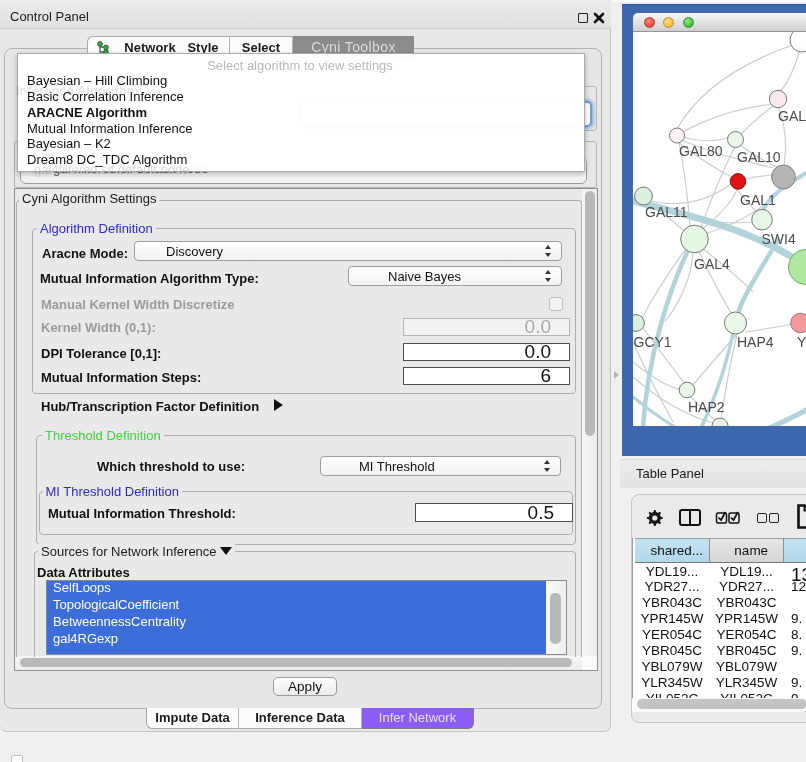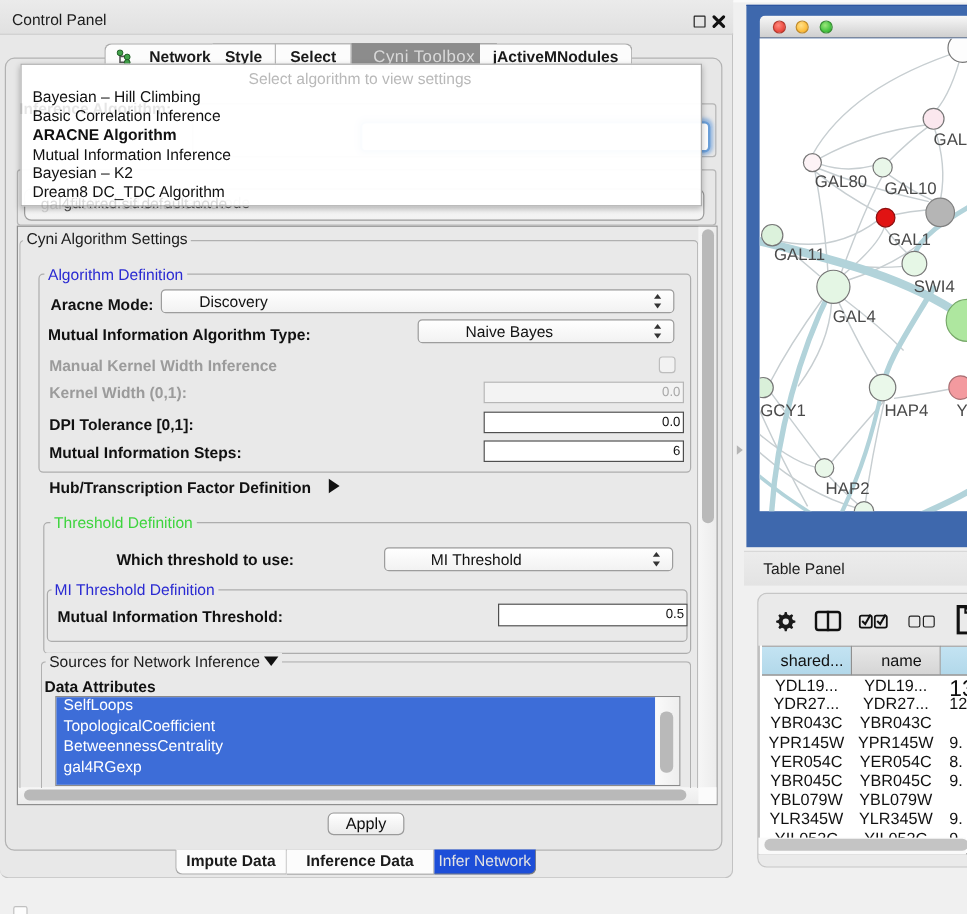--- a/index.html
+++ b/index.html
@@ -11,21 +11,21 @@
 .gray{color:#9b9b9b;}
 .grp{position:absolute;border:1px solid #adadad;border-radius:4px;}
 .gtitle{position:absolute;font-size:13px;background:#e9e9e9;padding:0 3px;white-space:nowrap;z-index:3;}
 .combo{position:absolute;border:1px solid #9d9d9d;border-radius:4px;
   background:linear-gradient(#ffffff,#f2f2f2);box-sizing:border-box;}
 .combo .ct{position:absolute;top:0;bottom:0;font-size:13px;color:#111;line-height:18px;white-space:nowrap;margin-left:18px;}
 .arrows{position:absolute;right:9px;top:50%;width:7px;height:12px;margin-top:-6px;}
 .arrows:before{content:"";position:absolute;left:0;top:0;border-left:3.5px solid transparent;border-right:3.5px solid transparent;border-bottom:4.5px solid #333;}
 .arrows:after{content:"";position:absolute;left:0;bottom:0;border-left:3.5px solid transparent;border-right:3.5px solid transparent;border-top:4.5px solid #333;}
 .fld{position:absolute;background:#fff;border:1px solid #4f4f4f;box-sizing:border-box;
-  font-size:11px;color:#111;text-align:right;padding-right:2px;}
+  font-size:19px;color:#111;text-align:right;padding-right:18px;}
 .fld.dis{border:1px solid #b6b6b6;background:#f3f3f3;color:#a8a8a8;}
 .tseg{position:absolute;top:0;bottom:0;box-sizing:border-box;border-right:1px solid #b6b6b6;
   font-size:13px;font-weight:bold;color:#1a1a1a;text-align:center;background:#fcfcfc;}
 .tseg span{display:block;margin-top:3px;}
 </style>
 </head>
 <body>
 
 <div class="abs" style="left:0;top:0;width:806px;height:2px;background:#fafafa;"></div>
 
@@ -56,23 +56,20 @@
   </div>
   <div class="tseg" style="left:90px;width:53px;border-top:1px solid #aaa;">
       <span>Style</span>
     </div>
   <div class="tseg" style="left:143px;width:63px;border-top:1px solid #aaa;">
       <span>Select</span>
     </div>
   <div class="tseg" style="left:206px;width:121px;border-top:1px solid #8a8a8a;background:#8c8c8c;color:#dadada;font-weight:normal;font-size:14px;letter-spacing:0.4px;border-right:none;">
       <span style="margin-top:2px;">Cyni Toolbox</span>
     </div>
-  <div class="tseg" style="left:313px;width:127px;border:1px solid #aaa;border-left:none;border-radius:0 6px 0 0;">
-      <span>jActiveMNodules</span>
-    </div>
 </div>
 
 <div class="abs" style="left:160px;top:86px;width:435px;height:43px;border:1px solid #b5b5b5;border-radius:3px;"></div>
 <div class="abs" style="left:300px;top:101px;width:288px;height:22px;border-radius:5px;background:#fff;
   border:2px solid #6b9fd8;box-shadow:0 0 3px 2px rgba(100,155,220,0.6);"></div>
 
 <div class="abs" style="left:14px;top:141px;width:581px;height:45px;border:1px solid #b5b5b5;border-radius:3px;"></div>
 <div class="combo" style="left:20px;top:157px;width:567px;height:27px;border-radius:6px;">
   <span class="ct" style="left:14px;line-height:22px;color:#555;">gal4filtered.sif default node</span>
 </div>
@@ -109,21 +106,21 @@
 <div class="lbl b" style="left:42px;top:246px;">Aracne Mode:</div>
 <div class="combo" style="left:134px;top:240.5px;width:428px;height:20px;">
   <span class="ct" style="left:13px;line-height:19px;">Discovery</span>
     <span class="arrows"></span>
 </div>
 <div class="lbl b" style="left:40px;top:271px;">Mutual Information Algorithm Type:</div>
 <div class="combo" style="left:348px;top:266px;width:214px;height:20px;">
   <span class="ct" style="left:21px;line-height:19px;">Naive Bayes</span>
     <span class="arrows"></span>
 </div>
-<div class="lbl b gray" style="left:41px;top:297px;">Manual Kernel Width Inference</div>
+<div class="lbl b gray" style="left:41px;top:297px;">Manual Kernel Width Discretize</div>
 <div class="abs" style="left:549px;top:297px;width:12px;height:12px;border:1px solid #bdbdbd;border-radius:3px;background:#f2f2f2;"></div>
 <div class="lbl b gray" style="left:41px;top:320px;">Kernel Width (0,1):</div>
 <div class="fld dis" style="left:403px;top:318px;width:167px;height:18px;line-height:16px;">0.0</div>
 <div class="lbl b" style="left:41px;top:346px;">DPI Tolerance [0,1]:</div>
 <div class="fld" style="left:403px;top:342.5px;width:167px;height:18px;line-height:16px;">0.0</div>
 <div class="lbl b" style="left:41px;top:370px;">Mutual Information Steps:</div>
 <div class="fld" style="left:403px;top:367px;width:167px;height:18px;line-height:16px;">6</div>
 
 <div class="lbl b" style="left:41px;top:399px;">Hub/Transcription Factor Definition</div>
 <div class="abs" style="left:274px;top:399px;width:0;height:0;border-top:6.5px solid transparent;border-bottom:6.5px solid transparent;border-left:9px solid #111;"></div>
@@ -157,21 +154,21 @@
 <div class="abs" style="left:273px;top:677px;width:64px;height:19px;border:1px solid #9b9b9b;border-radius:5px;
   background:linear-gradient(#ffffff,#ebebeb);box-sizing:border-box;text-align:center;font-size:13.5px;color:#111;line-height:17px;">Apply</div>
 
 <div class="abs" style="left:146px;top:708px;height:21px;width:321px;">
   <div class="tseg" style="left:0;width:93px;border:1px solid #a8a8a8;border-top:none;border-right:1px solid #b6b6b6;border-radius:0 0 0 6px;">
       <span style="margin-top:2px;">Impute Data</span>
     </div>
   <div class="tseg" style="left:93px;width:123px;border-bottom:1px solid #a8a8a8;">
       <span style="margin-top:2px;">Inference Data</span>
     </div>
-  <div class="tseg" style="left:216px;width:85px;border:1px solid #7e7e7e;border-top:none;border-left:none;background:#1d4ed8;color:#e3e3e3;font-weight:normal;border-radius:0 0 6px 0;text-align:center;">
+  <div class="tseg" style="left:216px;width:112px;border:1px solid #7e7e7e;border-top:none;border-left:none;background:#8b5cf6;color:#e3e3e3;font-weight:normal;border-radius:0 0 6px 0;text-align:center;">
       <span style="margin-top:2px;">Infer Network</span>
     </div>
 </div>
 
 <div class="abs" style="left:614px;top:371px;width:0;height:0;border-top:4px solid transparent;border-bottom:4px solid transparent;border-left:5px solid #b5b5b5;"></div>
 
 <div class="abs" style="left:622px;top:4px;width:184px;height:452px;background:#3e68ad;border-top:1px solid #2d55a0;box-sizing:border-box;"></div>
 
 <div class="abs" style="left:633px;top:13px;width:173px;height:18.5px;background:linear-gradient(#f8f8f8,#cfcfcf);
   border-bottom:1px solid #949494;border-radius:5px 0 0 0;box-sizing:border-box;"></div>

